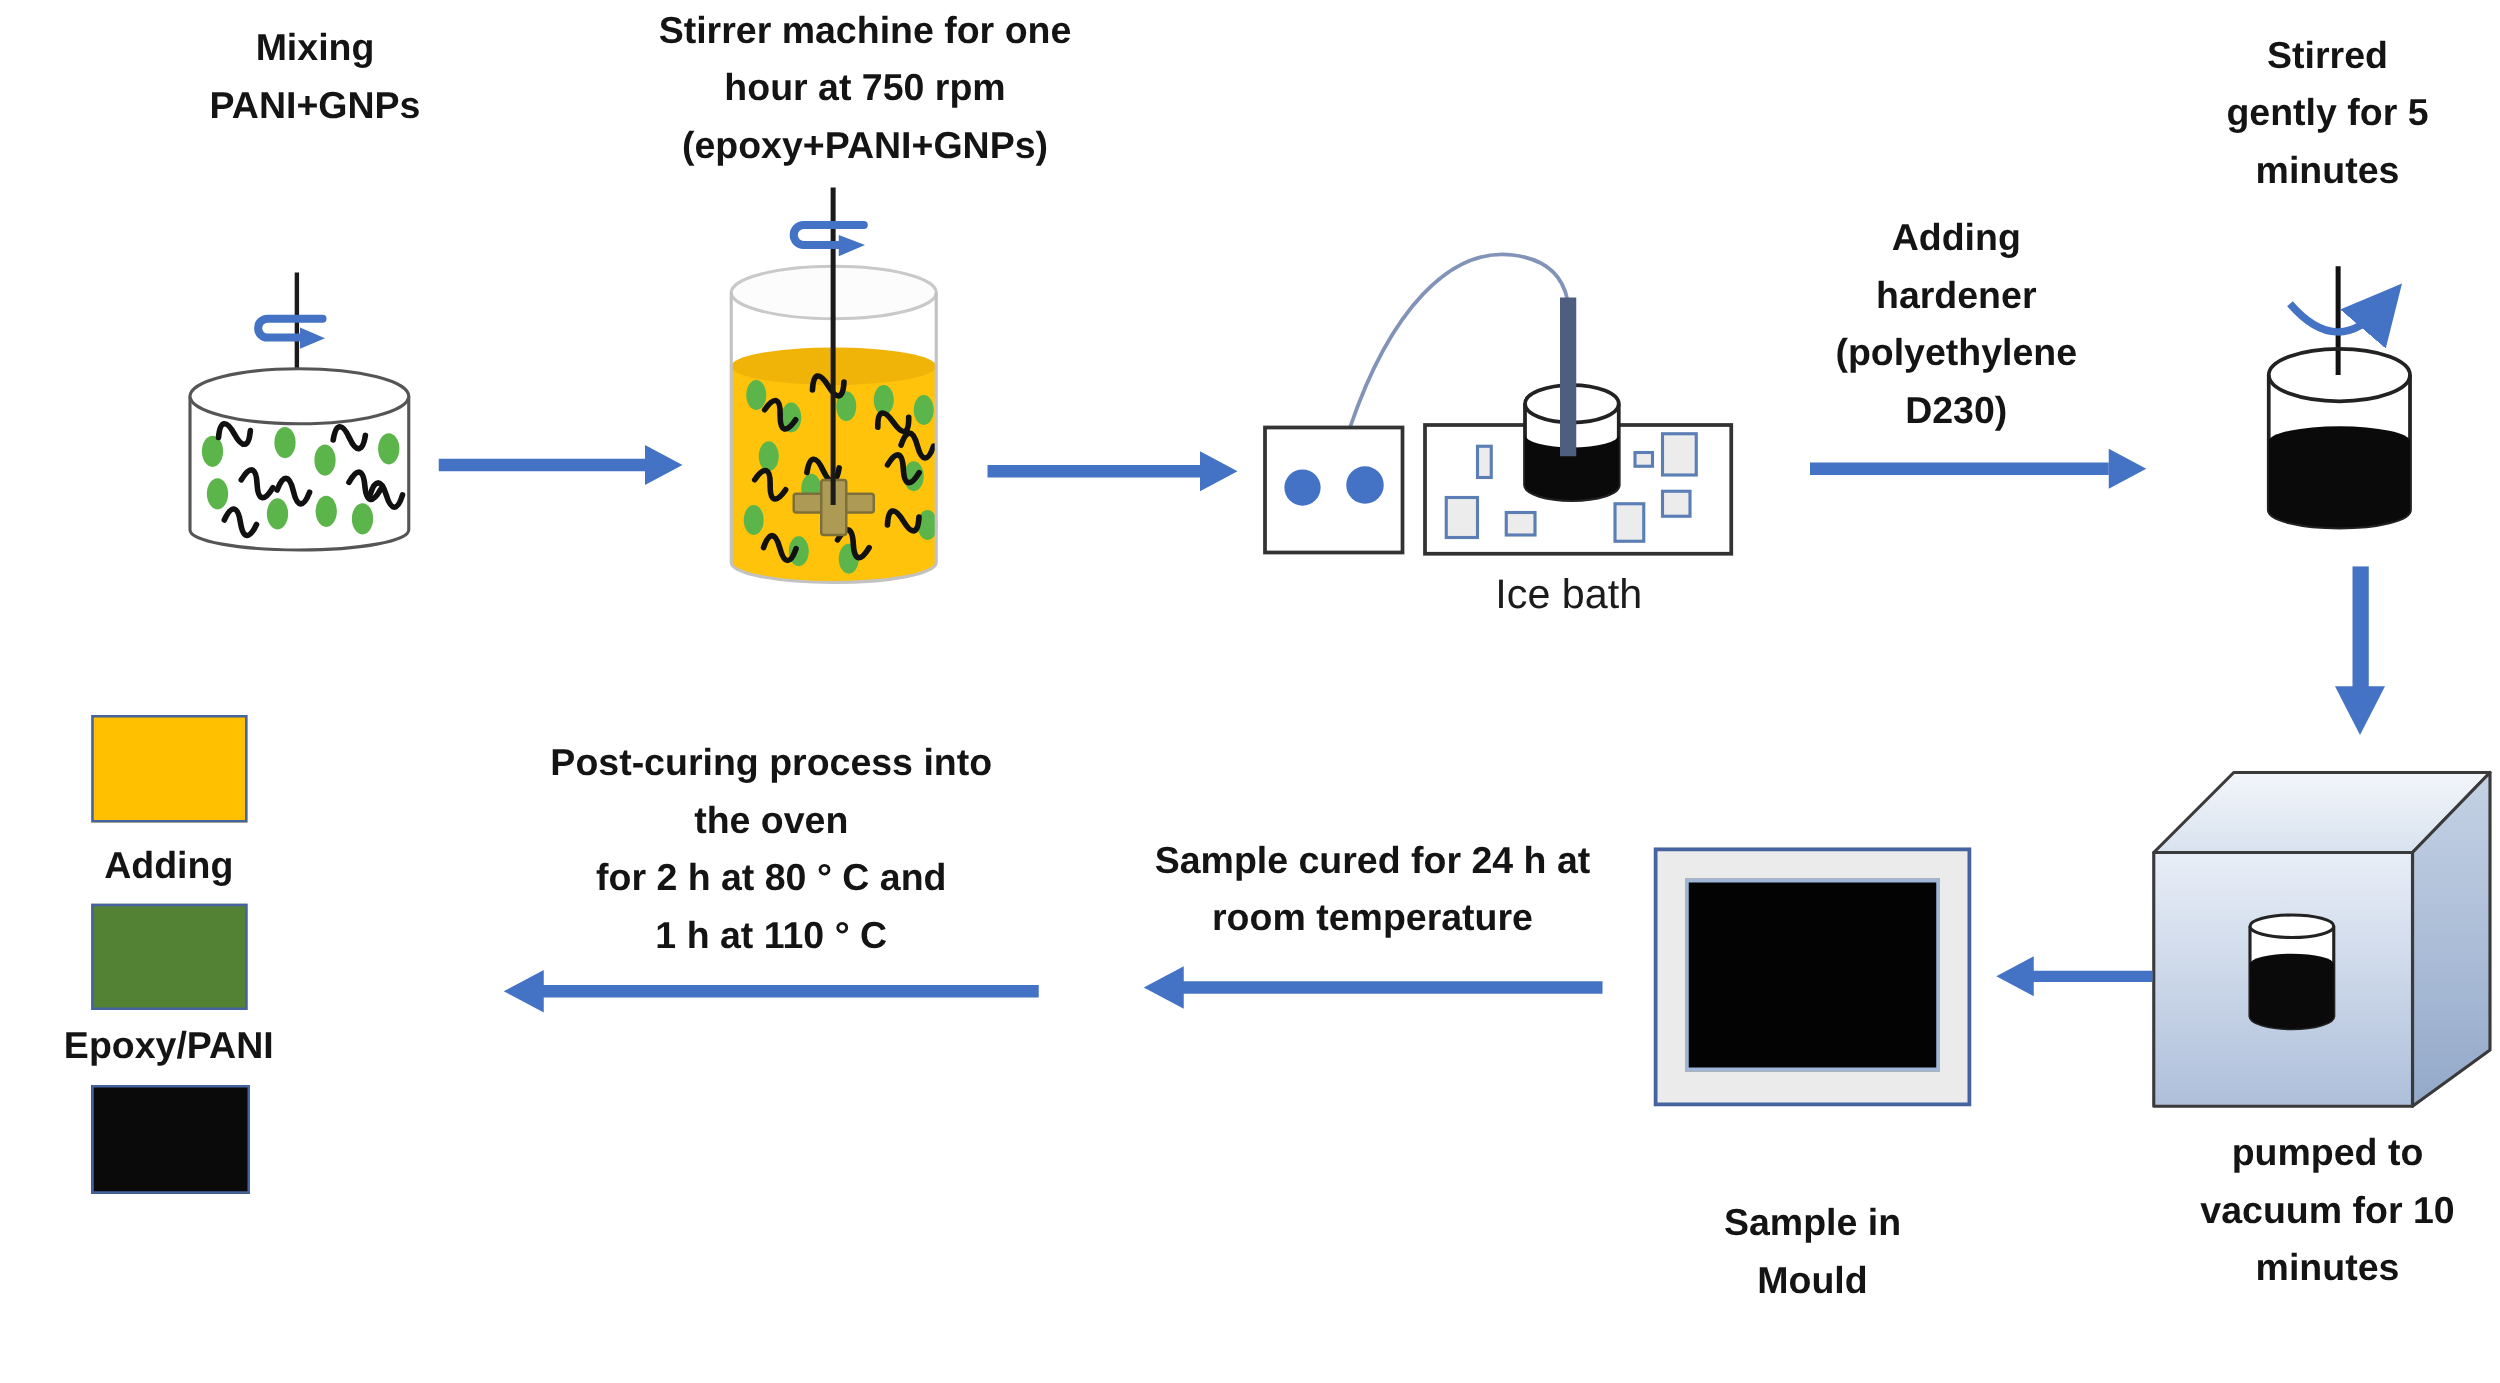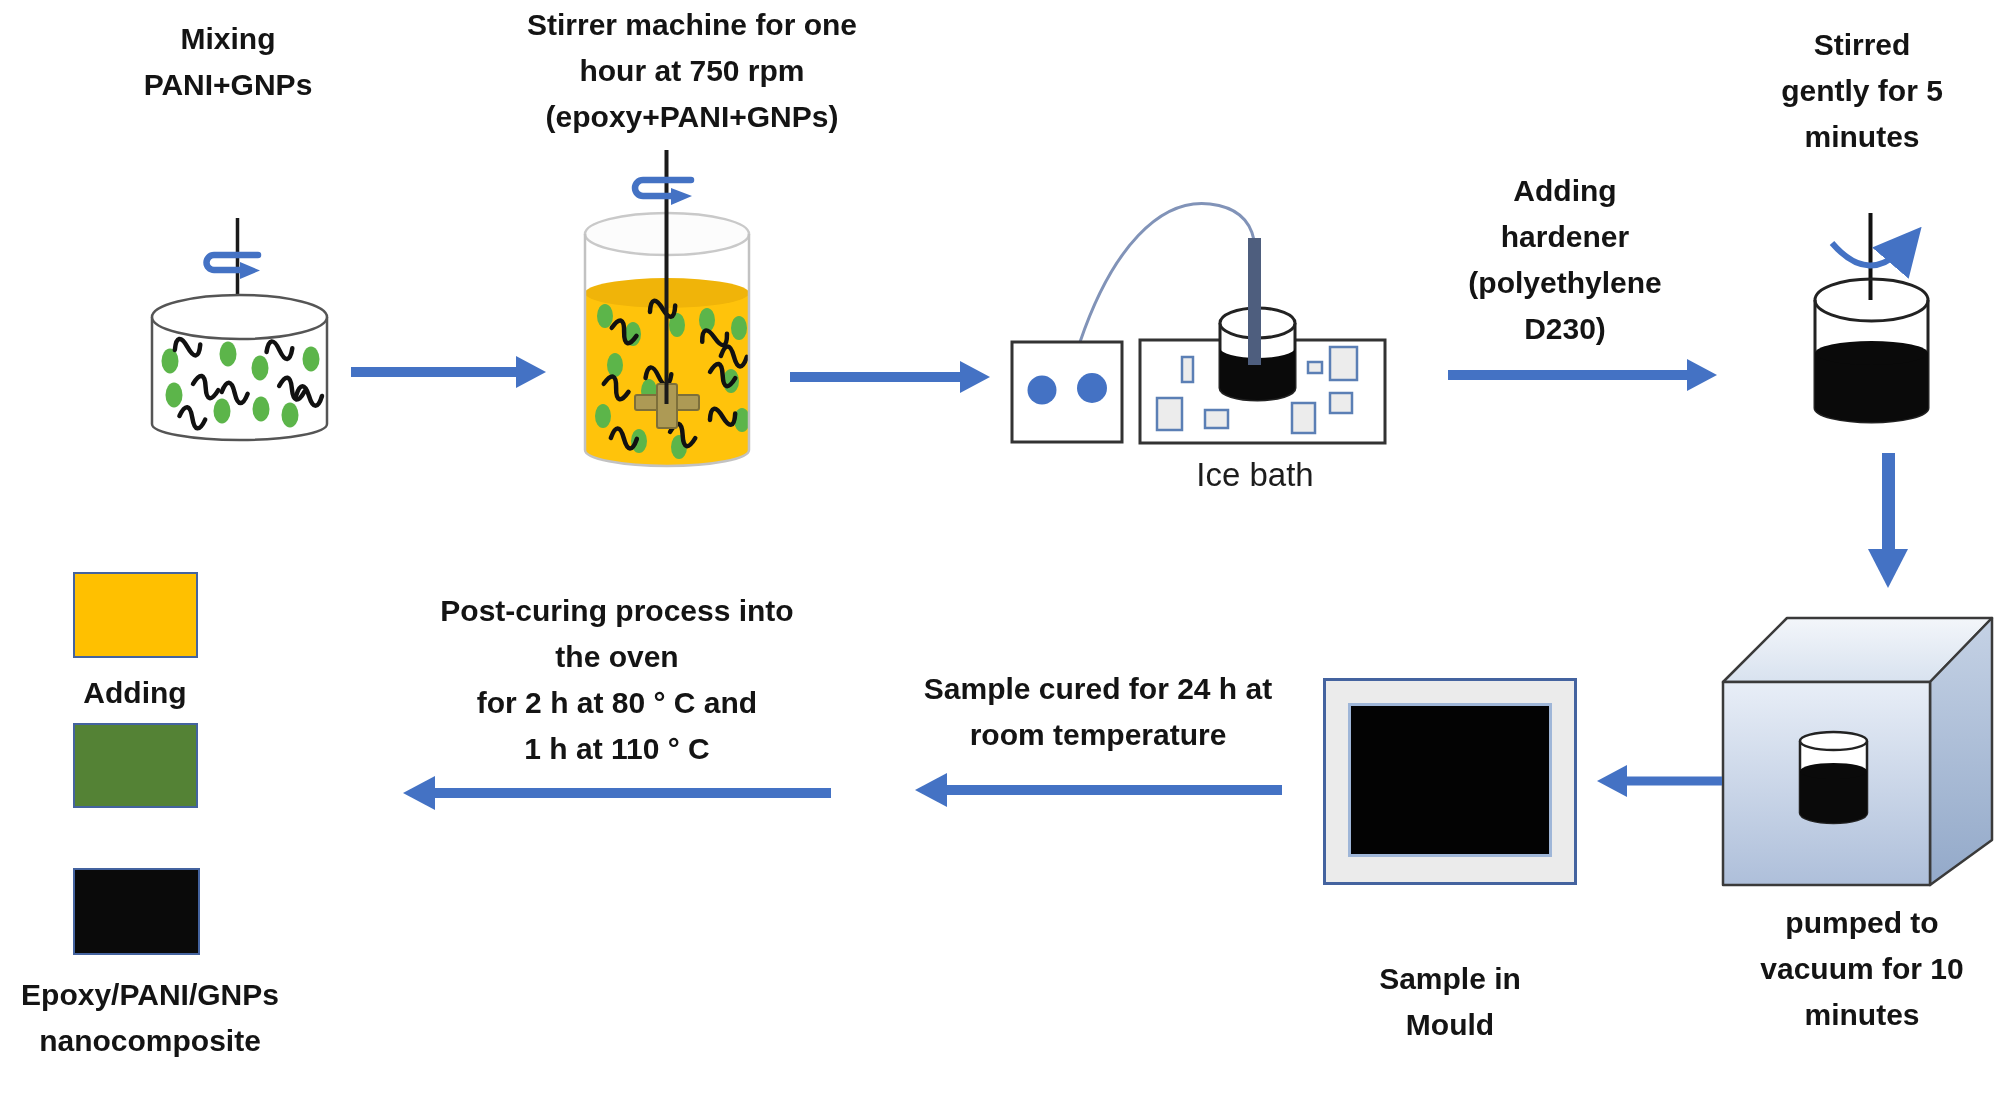--- a/index.html
+++ b/index.html
@@ -17,21 +17,21 @@
   .mould-outer{position:absolute;left:1323px;top:678px;width:254px;height:207px;
     background:#ebebeb;border:3px solid #44639f;box-sizing:border-box;}
   .mould-inner{position:absolute;left:22px;top:22px;width:204px;height:154px;
     background:#030303;border:3px solid #9fb6d8;box-sizing:border-box;}
 </style>
 </head>
 <body>
 
 <div class="canvas">
 
-  <div class="lbl" style="left:78px;top:16px;width:300px">Mixing
+  <div class="lbl" style="left:102px;top:16px;width:300px">Mixing
 PANI+GNPs</div>
   <div class="lbl" style="left:442px;top:2px;width:500px">Stirrer machine for one
 hour at 750 rpm
 (epoxy+PANI+GNPs)</div>
   <div class="lbl" style="left:1752px;top:22px;width:220px">Stirred
 gently for 5
 minutes</div>
   <div class="lbl" style="left:1440px;top:168px;width:250px">Adding
 hardener
 (polyethylene
@@ -243,18 +243,17 @@
 
   <svg class="abs" style="left:401px;top:773px" width="433" height="40" viewBox="0 0 433 40">
     <line x1="430" y1="20" x2="32" y2="20" stroke="#4472C4" stroke-width="10"></line>
     <polygon points="34,3 34,37 2,20" fill="#4472C4"></polygon>
   </svg>
 
   <div class="swatch" style="left: 73px; top: 572px; width: 125px; height: 86px; background: rgb(255, 192, 0);"></div>
   <div class="lbl" style="left:35px;top:670px;width:200px">Adding</div>
 
   <div class="swatch" style="left: 73px; top: 723px; width: 125px; height: 85px; background: rgb(84, 130, 53);"></div>
+  <div class="lbl" style="left:15px;top:814px;width:240px">Epoxy/PANI</div>
 
   <div class="swatch" style="left: 73px; top: 868px; width: 127px; height: 87px; background: rgb(10, 10, 10);"></div>
-  <div class="lbl" style="left:0px;top:972px;width:300px">Epoxy/PANI/GNPs
-nanocomposite</div>
 
 </div>
 
 </body></html>

